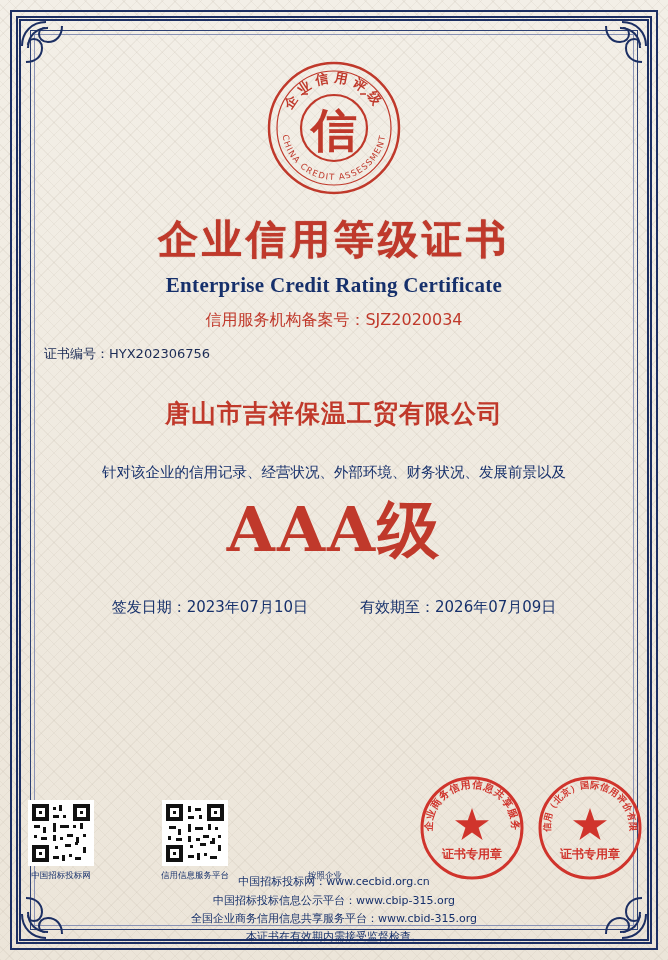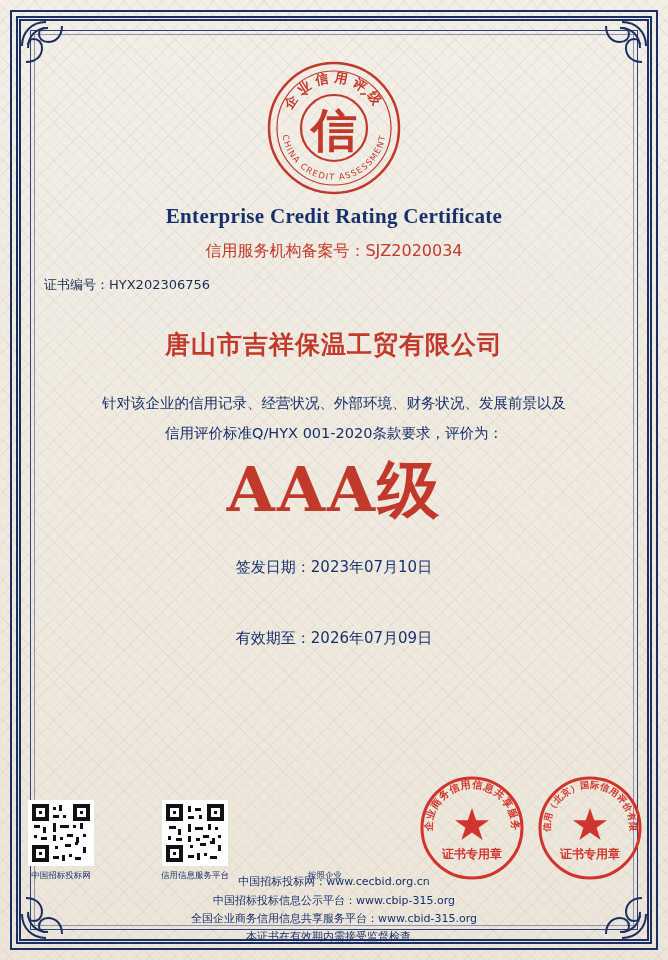--- a/index.html
+++ b/index.html
@@ -106,21 +106,21 @@
     font-family:"DejaVu Serif", serif;
     font-weight:bold;
     font-size:62px;
     color:#c0392b;
     letter-spacing:2px;
   }
   .dates{
     margin-top:26px;
     display:flex;justify-content:center;gap:52px;
     font-family:"DejaVu Sans", sans-serif;
-    font-size:15px;color:#16306b;flex-direction:column;
+    font-size:15px;color:#16306b;
   }
 
   
   .bottom{
     position:absolute;left:24px;right:24px;bottom:78px;
     display:flex;align-items:flex-end;justify-content:space-between;
   }
   .qr-box{width:74px;text-align:center;}
   .qr{
     width:64px;height:64px;margin:0 auto;
@@ -215,29 +215,29 @@
           </text>
           <text font-family="DejaVu Sans, sans-serif" font-size="8.5" fill="#c0392b" letter-spacing="1.2">
             <textPath href="#arcBot" startOffset="50%" text-anchor="middle">CHINA CREDIT ASSESSMENT</textPath>
           </text>
           <text x="68" y="86" text-anchor="middle" font-family="DejaVu Sans, sans-serif" font-size="46" font-weight="bold" fill="#c0392b">信</text>
           <path d="M36 34 L42 34 M100 34 L94 34" stroke="#c0392b" stroke-width="1.5"></path>
         </svg>
       </div>
     </div>
 
+    <div class="title-cn">企业信用等级证书</div>
     <div class="title-en">Enterprise Credit Rating Certificate</div>
     <div class="record-no">信用服务机构备案号：SJZ2020034</div>
     <div class="cert-no">证书编号：HYX202306756</div>
 
     <div class="company">唐山市吉祥保温工贸有限公司</div>
 
     <div class="body-text">
       <div>针对该企业的信用记录、经营状况、外部环境、财务状况、发展前景以及</div>
-      <div>信用评价标准Q/HYX 001-2020条款要求，评价为：</div>
     </div>
 
     <div class="grade">AAA级</div>
 
     <div class="dates">
       <span>签发日期：2023年07月10日</span>
       <span>有效期至：2026年07月09日</span>
     </div>
   </div>
 

